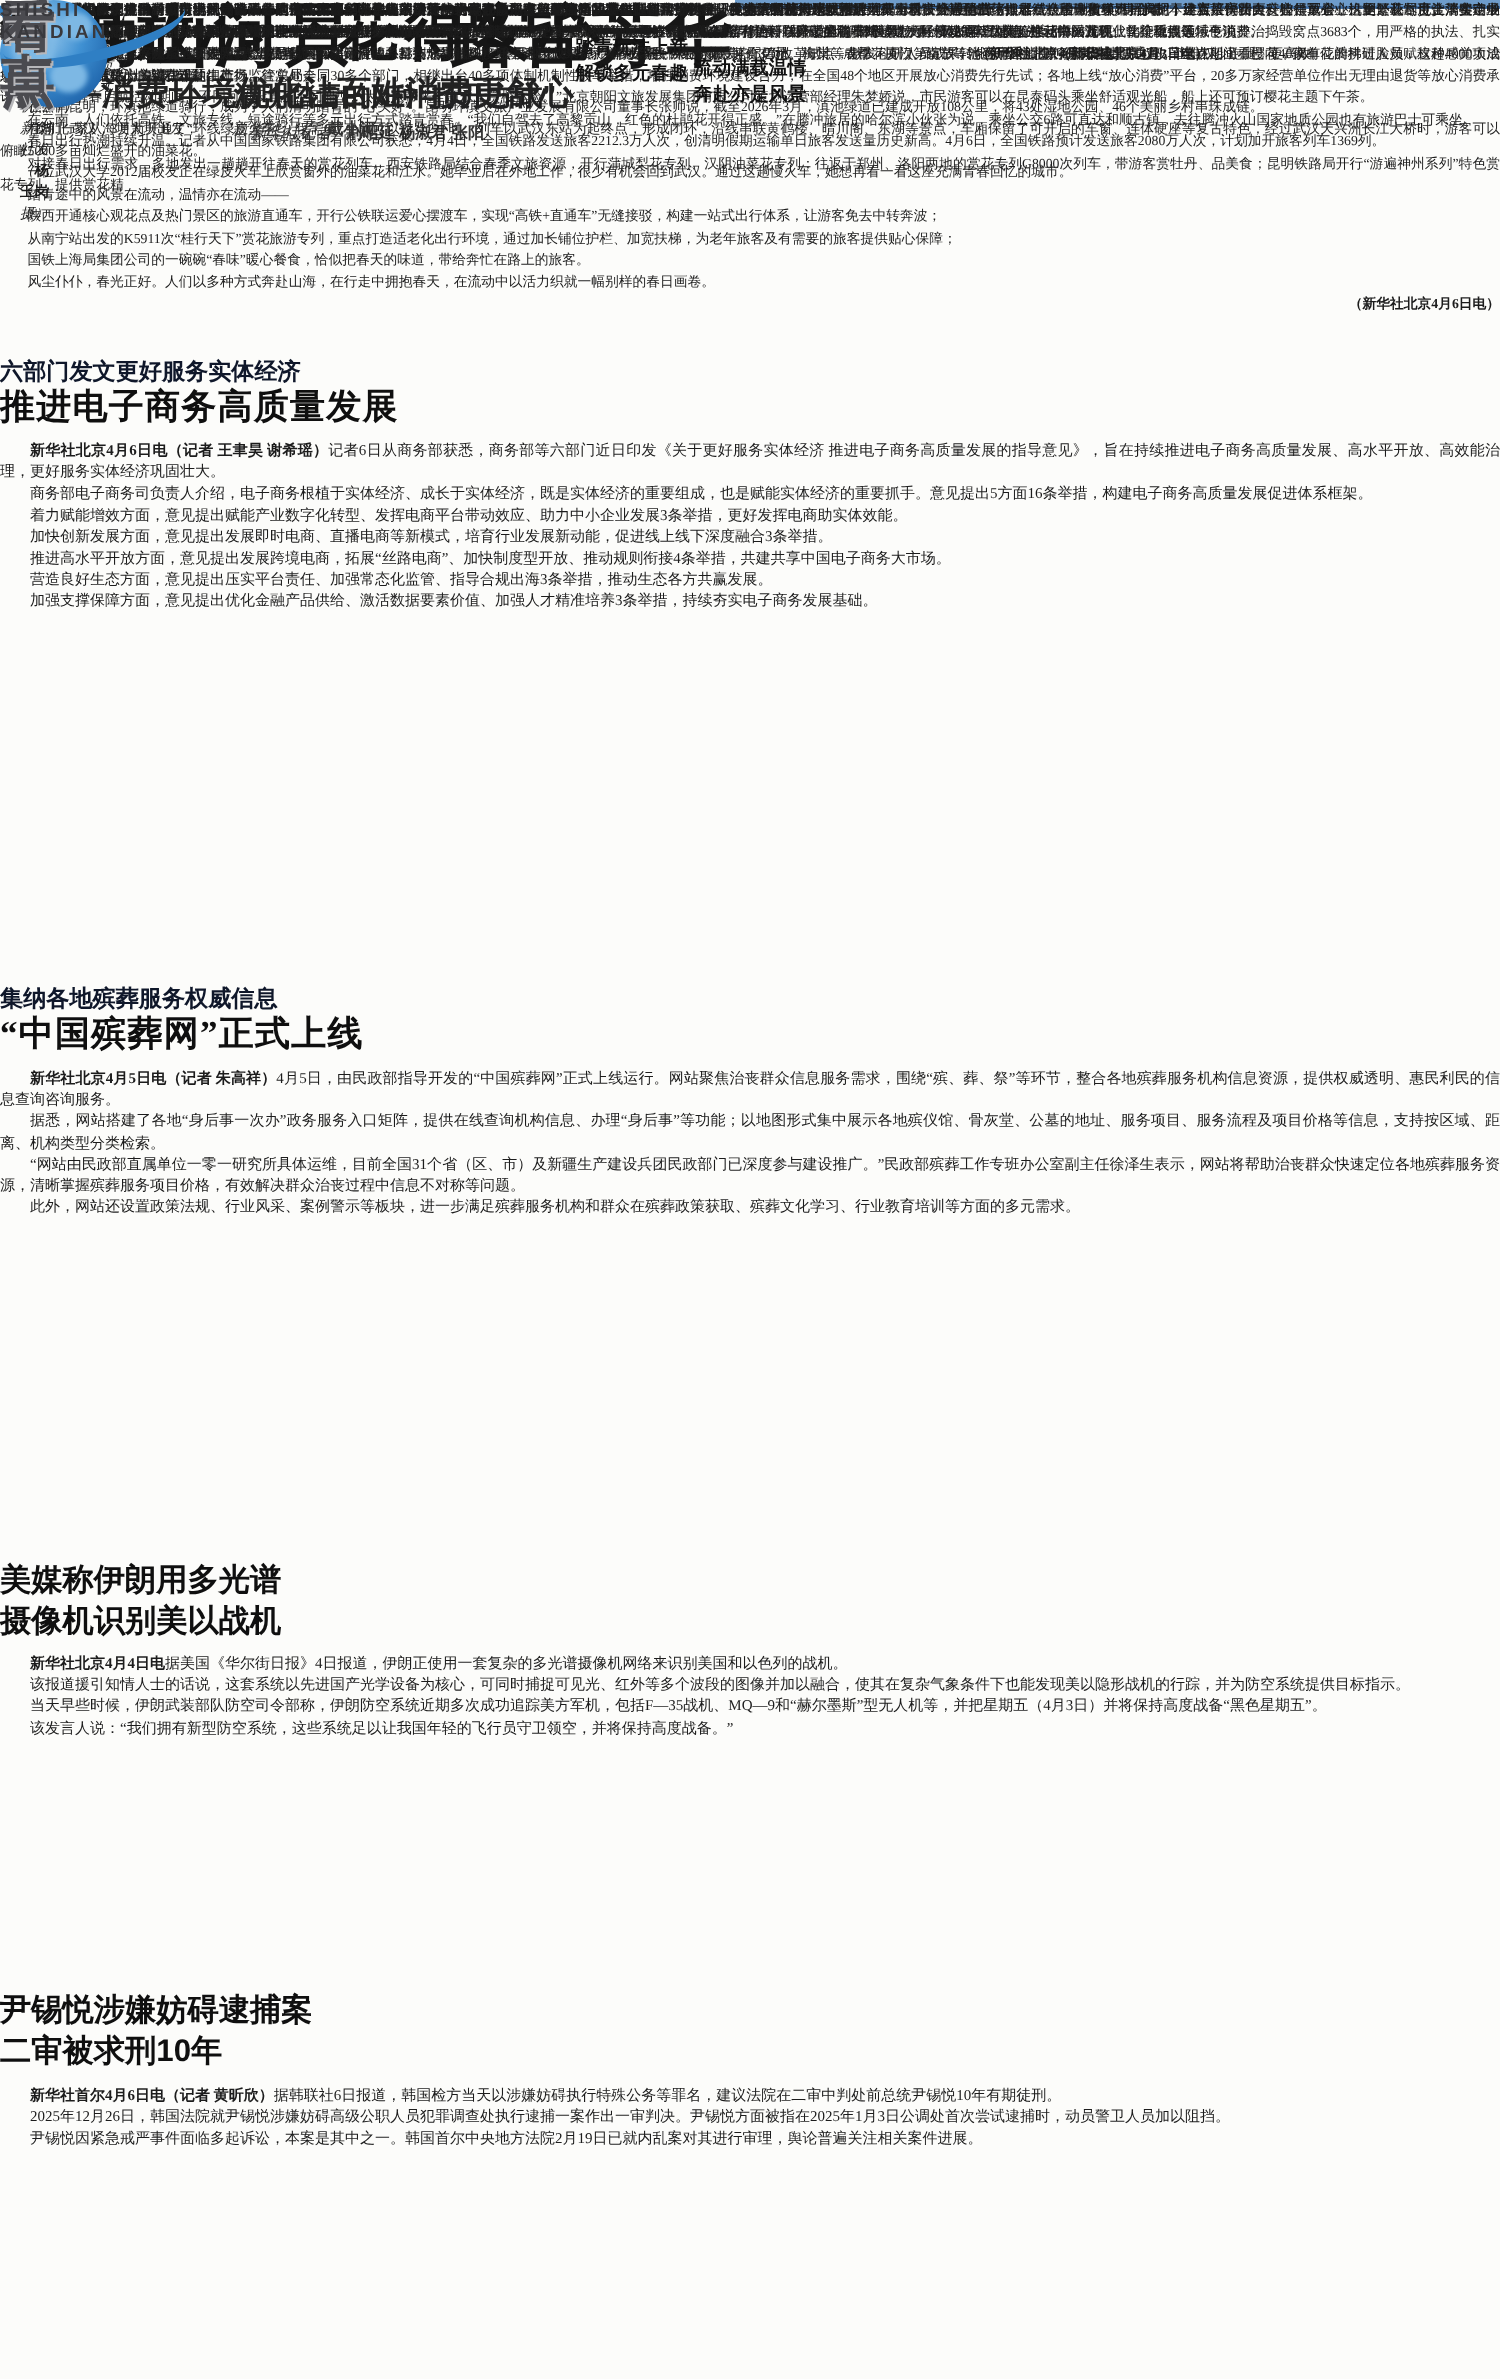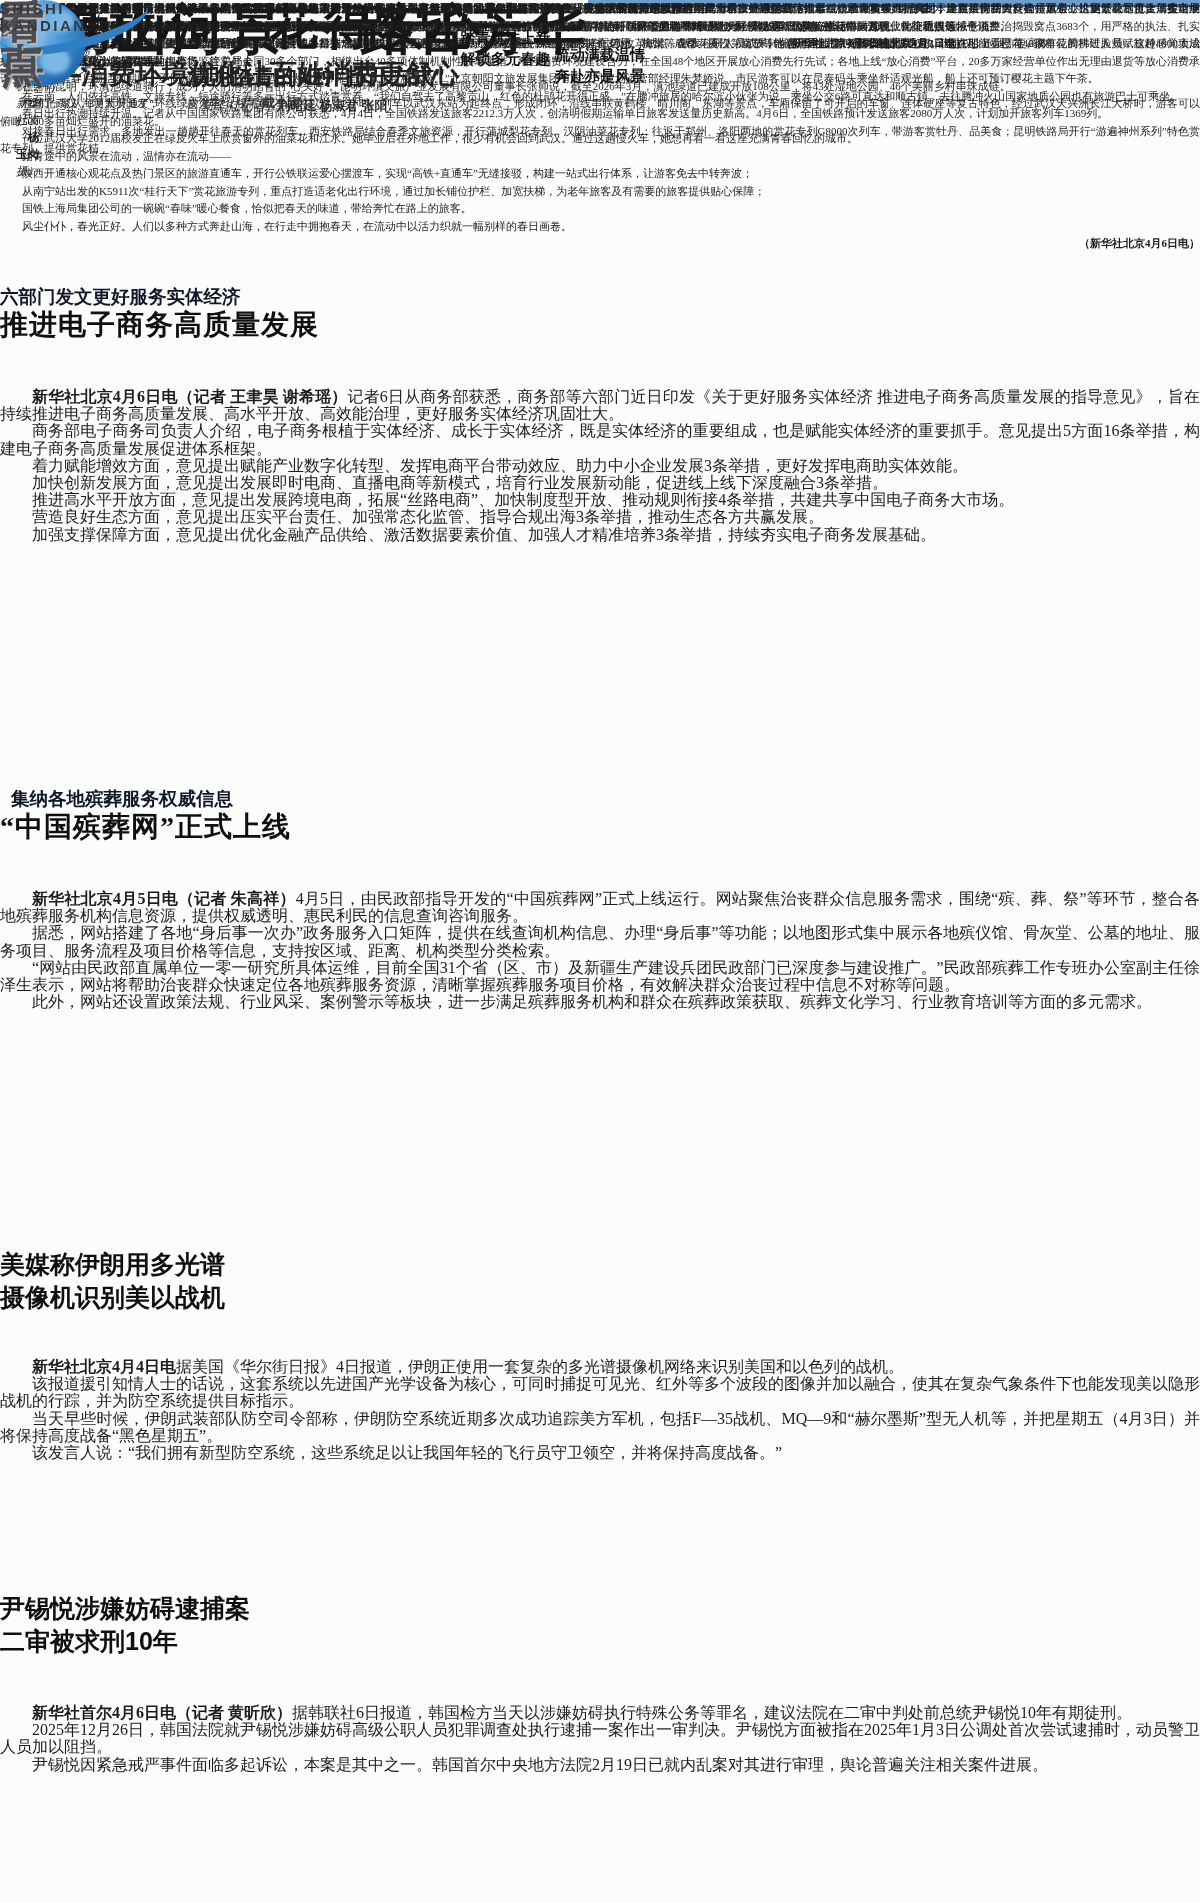--- a/index.html
+++ b/index.html
@@ -82,21 +82,21 @@
                 font-size:44px;line-height:44px;color:#4b4b50;text-shadow:1.5px 1.5px 0 #b7b7ba;}
   .sb-t1{left:112;top:-2;}
   .sb-t2{left:150;top:44;}
   .sb-sub{position:absolute;left:66;top:94;font-family:"Liberation Sans","DejaVu Sans",sans-serif;
           font-weight:bold;font-size:15px;letter-spacing:2.5px;color:#39393d;}
   .sb-overline{position:absolute;left:900;width:264;font-family:"Liberation Sans","DejaVu Sans",sans-serif;
                font-weight:700;font-size:18.5px;color:#0f172a;}
   .sb-headline{position:absolute;left:900;width:264;font-weight:900;font-size:28px;letter-spacing:1px;color:#0f0f0f;}
   .sb-headline2{position:absolute;left:900;width:264;font-family:"Liberation Sans","DejaVu Sans",sans-serif;
                 font-weight:900;font-size:25px;line-height:33px;color:#0f0f0f;}
-  .sb-body{left:900;width:264;font-size:16px;line-height:17.2px;margin-top:36px;}
+  .sb-body{left:900;width:264;font-size:12px;line-height:17.2px;}
 </style>
 </head>
 <body>
 
 <div class="page">
 
   <div class="top-rule"></div>
   <div class="header-meta">
     <div class="header-date hei">2026年4月7日  星期二</div>
     <div class="header-staff hei">责编/张富强  编辑/满孝永  闫景  美编/高宇佳  校检/温馨</div>
@@ -236,21 +236,21 @@
   <div class="bodytext sb-body" style="top:352px;height:414px;">
       <p class="para"><strong class="lead">新华社北京4月6日电（记者 王聿昊 谢希瑶）</strong>记者6日从商务部获悉，商务部等六部门近日印发《关于更好服务实体经济 推进电子商务高质量发展的指导意见》，旨在持续推进电子商务高质量发展、高水平开放、高效能治理，更好服务实体经济巩固壮大。</p>
       <p class="para">商务部电子商务司负责人介绍，电子商务根植于实体经济、成长于实体经济，既是实体经济的重要组成，也是赋能实体经济的重要抓手。意见提出5方面16条举措，构建电子商务高质量发展促进体系框架。</p>
       <p class="para">着力赋能增效方面，意见提出赋能产业数字化转型、发挥电商平台带动效应、助力中小企业发展3条举措，更好发挥电商助实体效能。</p>
       <p class="para">加快创新发展方面，意见提出发展即时电商、直播电商等新模式，培育行业发展新动能，促进线上线下深度融合3条举措。</p>
       <p class="para">推进高水平开放方面，意见提出发展跨境电商，拓展“丝路电商”、加快制度型开放、推动规则衔接4条举措，共建共享中国电子商务大市场。</p>
       <p class="para">营造良好生态方面，意见提出压实平台责任、加强常态化监管、指导合规出海3条举措，推动生态各方共赢发展。</p>
       <p class="para">加强支撑保障方面，意见提出优化金融产品供给、激活数据要素价值、加强人才精准培养3条举措，持续夯实电子商务发展基础。</p>
     </div>
 
-  <div class="sb-overline" style="top:786px;margin-left:11px;">集纳各地殡葬服务权威信息</div>
+  <div class="sb-overline" style="top:786px;">集纳各地殡葬服务权威信息</div>
   <div class="sb-headline" style="top:808px;">“中国殡葬网”正式上线</div>
   <div class="bodytext sb-body" style="top:854px;height:386px;">
       <p class="para"><strong class="lead">新华社北京4月5日电（记者 朱高祥）</strong>4月5日，由民政部指导开发的“中国殡葬网”正式上线运行。网站聚焦治丧群众信息服务需求，围绕“殡、葬、祭”等环节，整合各地殡葬服务机构信息资源，提供权威透明、惠民利民的信息查询咨询服务。</p>
       <p class="para">据悉，网站搭建了各地“身后事一次办”政务服务入口矩阵，提供在线查询机构信息、办理“身后事”等功能；以地图形式集中展示各地殡仪馆、骨灰堂、公墓的地址、服务项目、服务流程及项目价格等信息，支持按区域、距离、机构类型分类检索。</p>
       <p class="para">“网站由民政部直属单位一零一研究所具体运维，目前全国31个省（区、市）及新疆生产建设兵团民政部门已深度参与建设推广。”民政部殡葬工作专班办公室副主任徐泽生表示，网站将帮助治丧群众快速定位各地殡葬服务资源，清晰掌握殡葬服务项目价格，有效解决群众治丧过程中信息不对称等问题。</p>
       <p class="para">此外，网站还设置政策法规、行业风采、案例警示等板块，进一步满足殡葬服务机构和群众在殡葬政策获取、殡葬文化学习、行业教育培训等方面的多元需求。</p>
     </div>
 
   <div class="sb-headline2" style="top:1248px;">
     <div>美媒称伊朗用多光谱</div>

